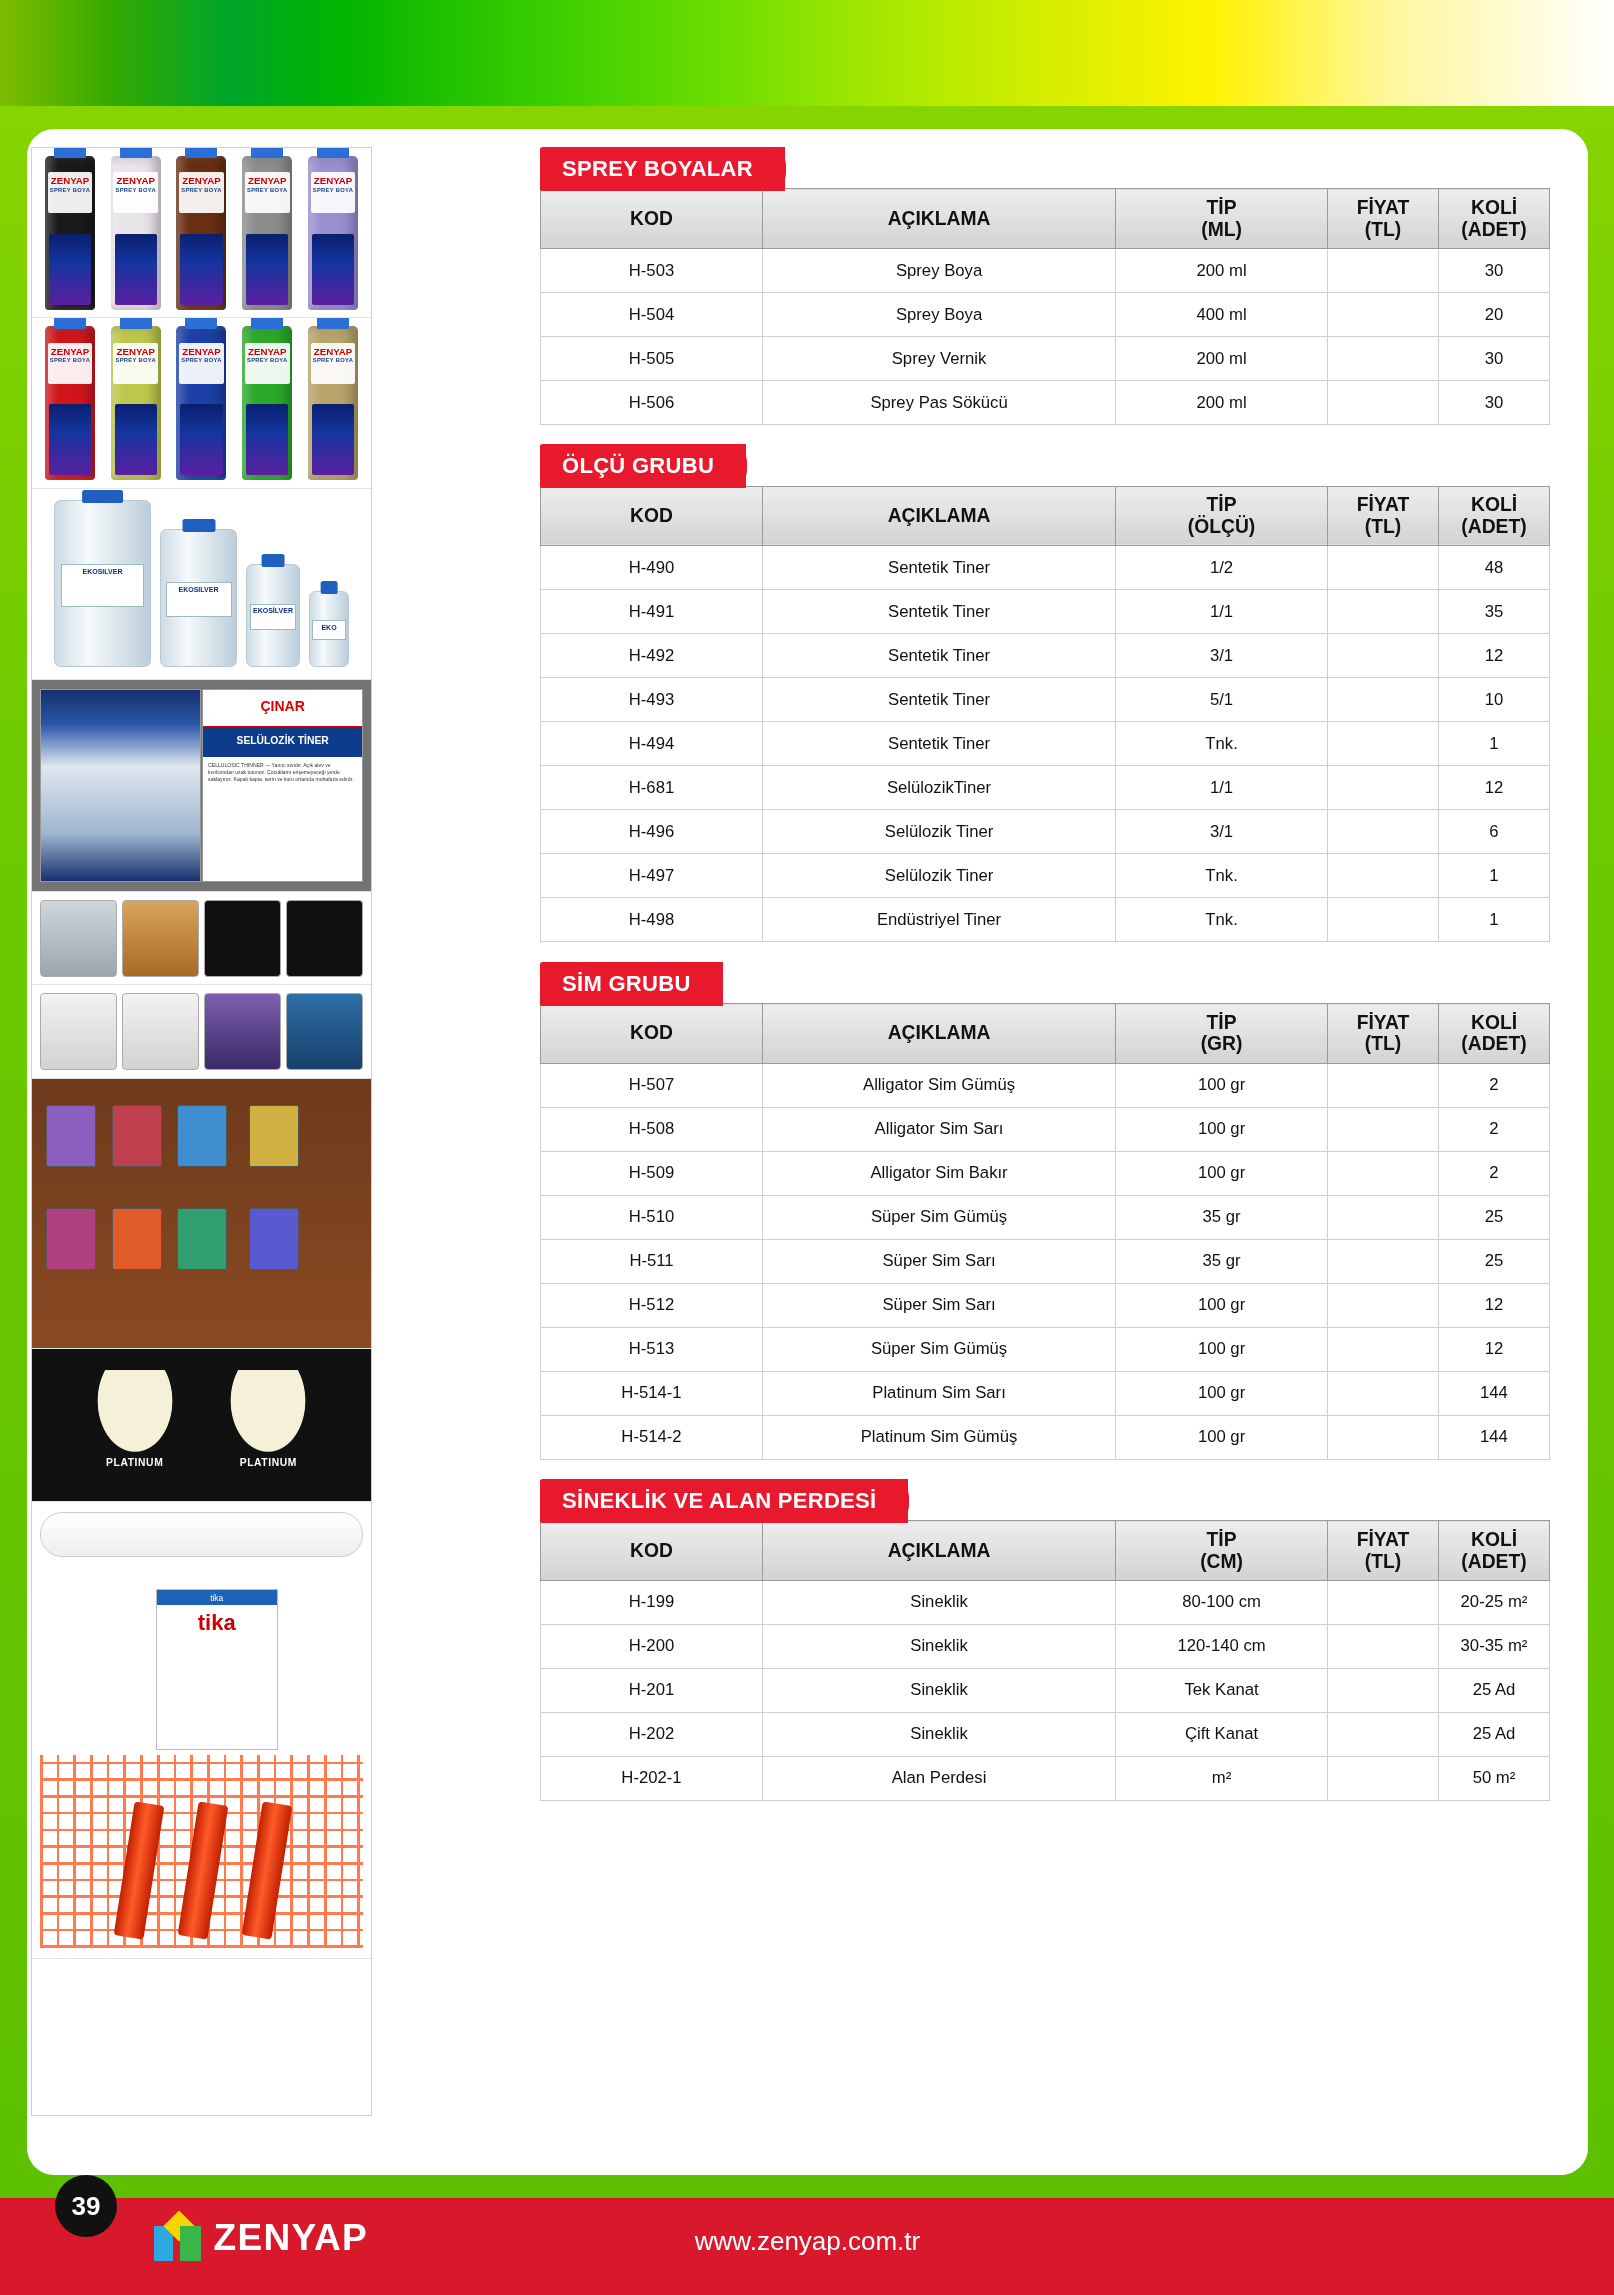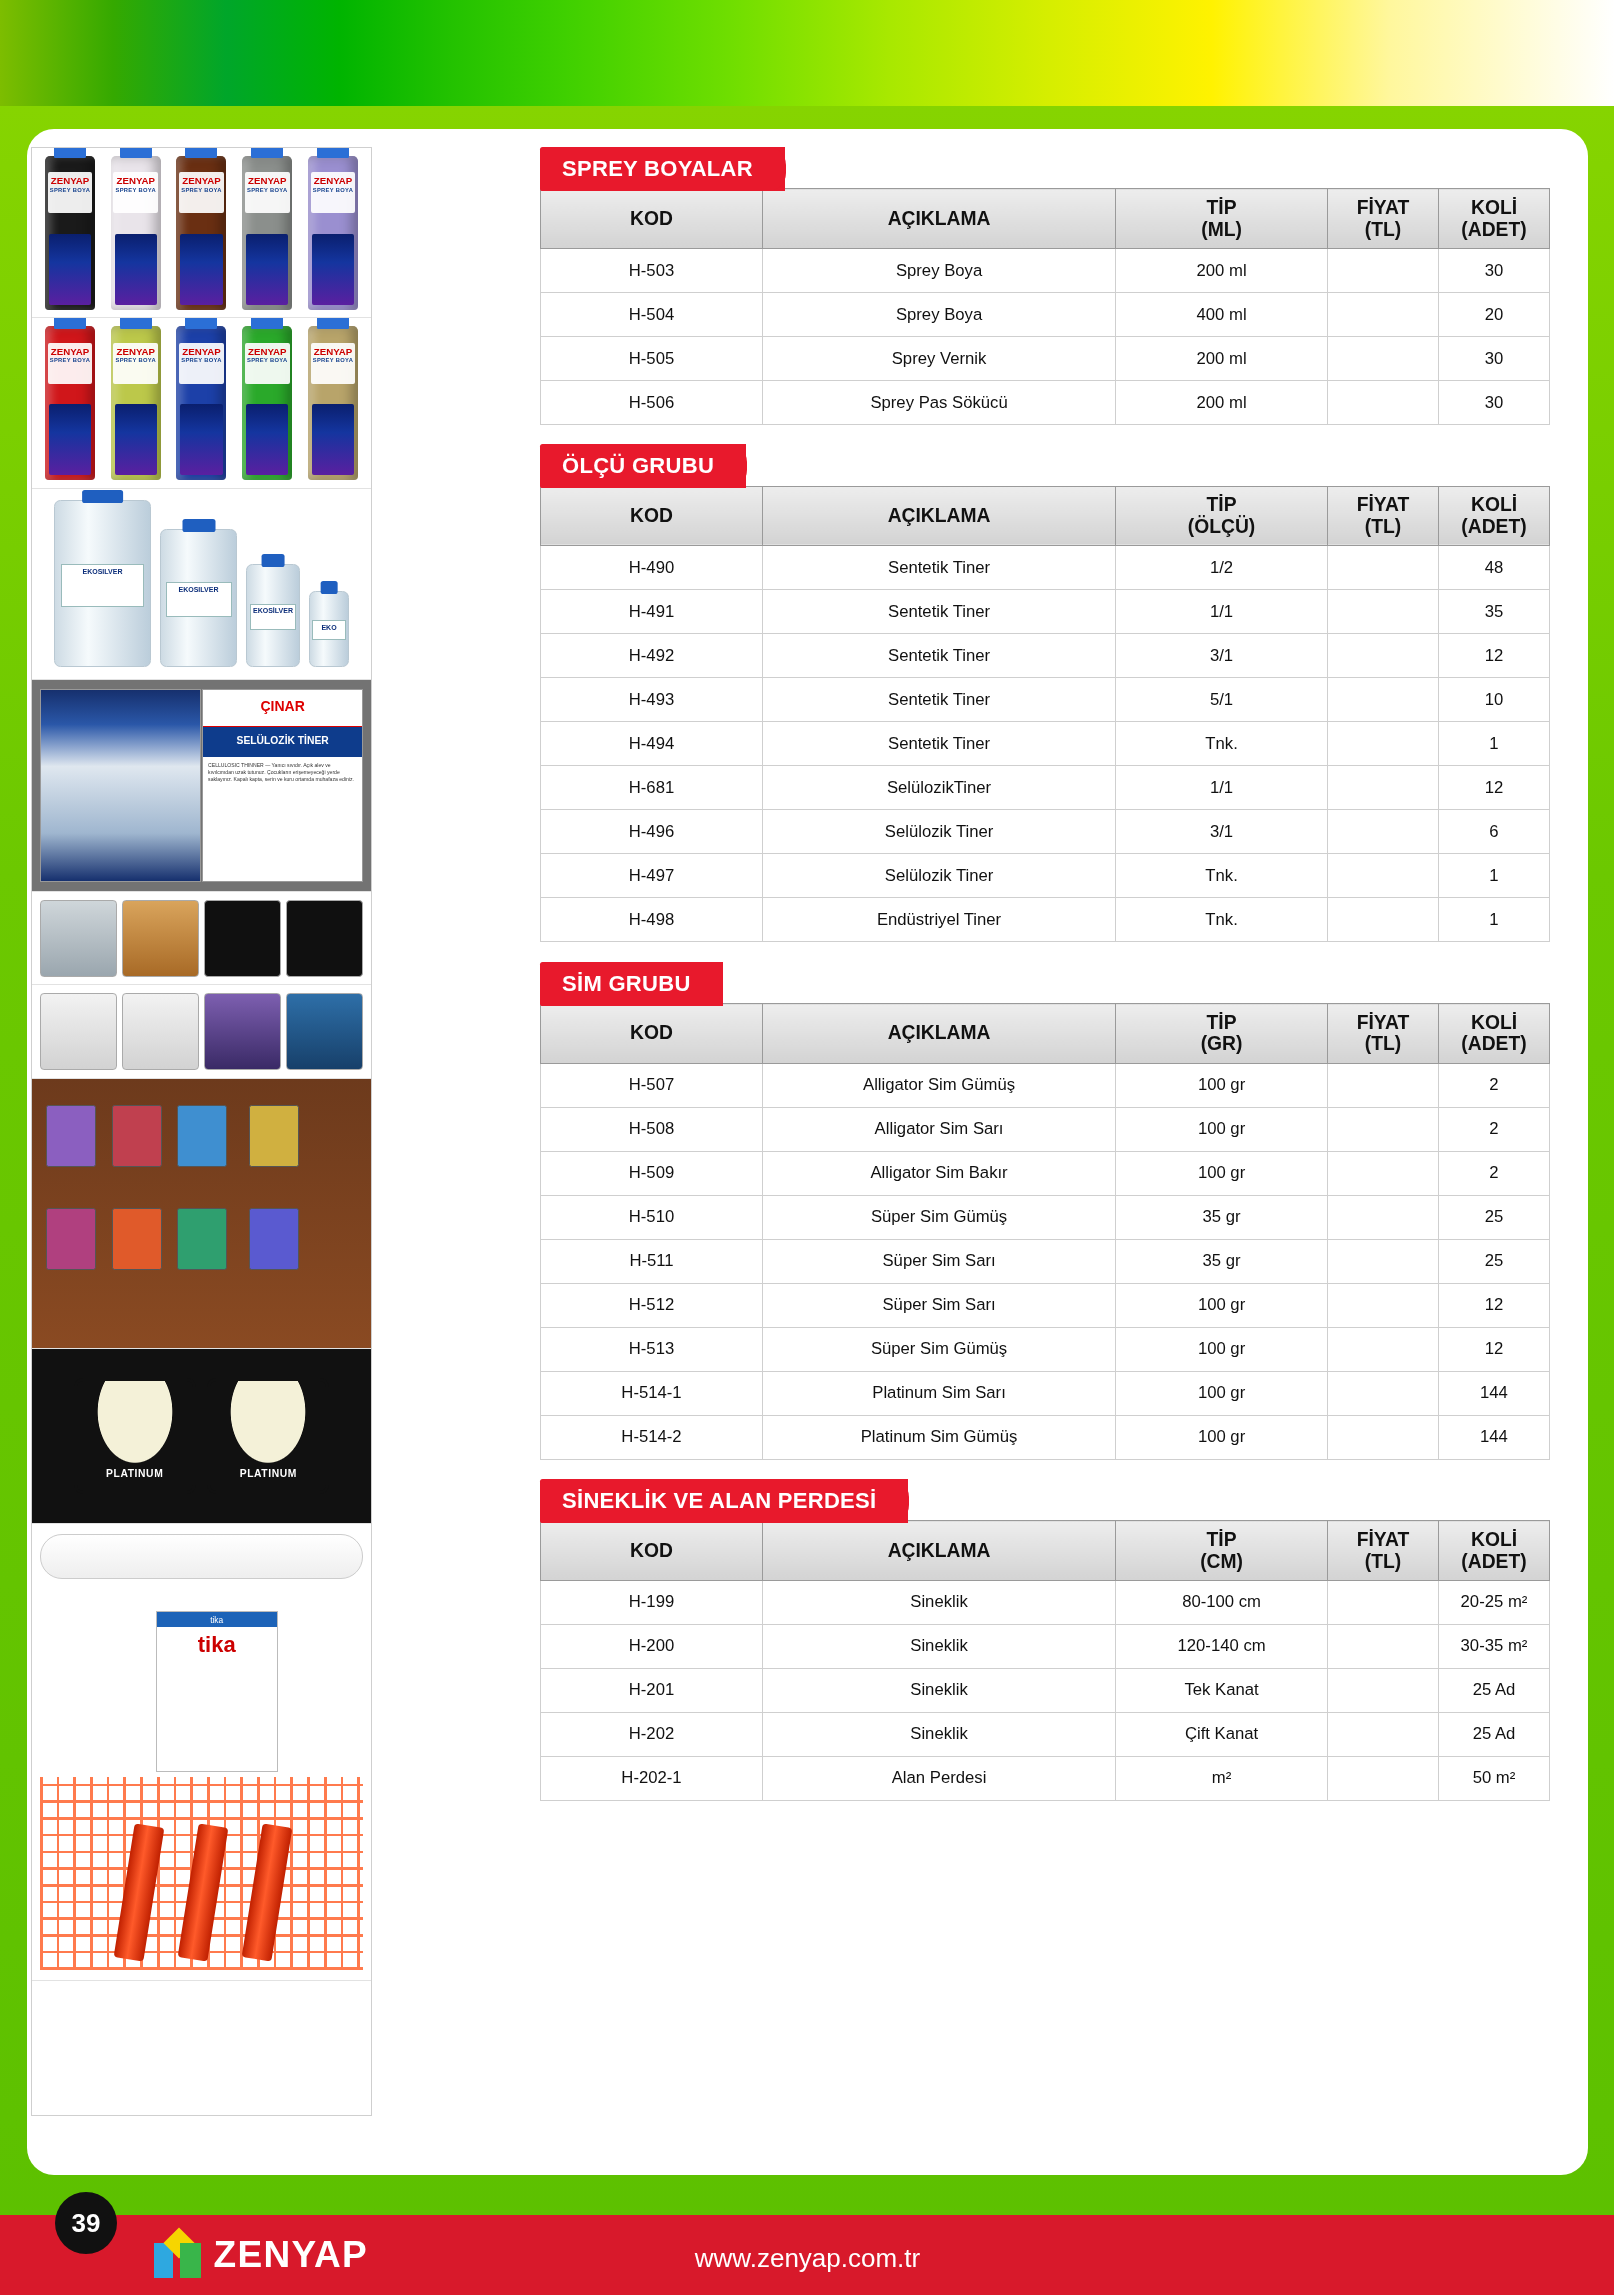--- a/index.html
+++ b/index.html
@@ -77,21 +77,21 @@
                     font-size:14px; text-align:center; padding-top:7.7px;}
   .tin-cinar .blue { height: 30px; background:#0e3c8c; color:#fff; font-size:10.3px; text-align:center; padding-top:7.7px; font-weight:bold;}
   .tin-cinar .txt { font-size:5.1px; color:#333; padding:5.1px; line-height:1.35;}
 
   .jars { display:flex; gap:5.1px; padding:7.7px; align-items:flex-end; background:#fff;}
   .jar { flex:1; height:77px; border-radius:3.9px; border:0.6px solid #aaa;}
 
   .board { height: 270px; background: linear-gradient(180deg,#6d3a1c,#8a4a22); position:relative; }
   .pouch { position:absolute; width:50px; height:62px; border:0.6px solid #555; border-radius:2.6px;}
 
-  .platinum { display:flex; gap:11.6px; justify-content:center; padding:29px; background:#111;}
+  .platinum { display:flex; gap:11.6px; justify-content:center; padding:18px; background:#111;}
   .pot { width:122px; height:116px; border-radius:9px; background: radial-gradient(ellipse at 50% 28%, #f4f1d8 0 45%, #111 46%);
          border:3.9px solid #111; position:relative;}
   .pot span { position:absolute; bottom:11.6px; left:0; right:0; text-align:center; color:#fff; font-size:10.3px; font-weight:bold; letter-spacing:0.6px;}
 
   .misc { padding:10.3px 7.7px; background:#fff; }
   .tika { width:122px; height:161px; border:0.6px solid #bbb; background:#fff; margin-left:116px;margin-top:32px; }
   .tika .t1 { background:#1c63b8; color:#fff; font-size:8.4px; text-align:center; padding:2.6px;}
   .tika .t2 { color:#c00; font-weight:bold; font-size:22px; text-align:center; padding-top:5.1px;}
   .mesh { height:193px; background:
       repeating-linear-gradient(0deg, #ff7a4d 0 2.6px, transparent 2.6px 16.7px),
@@ -129,21 +129,21 @@
     font-size: 16.7px; color: #111; text-align: center; padding: 7.7px 3.9px; height: 44px;
   }
   .col-kod { width: 22%; }
   .col-acik { width: 35%; margin-top: 11px; }
   .col-tip { width: 21%; }
   .col-fiyat { width: 11%; }
   .col-koli { width: 11%; }
 
   
   .footer {
-    position:absolute; left:0; bottom:0; width: 1615px; height: 80px;
+    position:absolute; left:0; bottom:0; width: 1615px; height: 97px;
     background: #d8192b;
   }
   .footer-inner { position:relative; width:100%; height:100%; }
   .pagenum {
     position:absolute; left: 55px; top: -23px; width: 62px; height: 62px; border-radius:50%;
     background:#111; color:#fff; font-size:26px; font-weight:bold;
     display:flex; align-items:center; justify-content:center;
   }
   .brand { position:absolute; left: 154px; top: 16.7px; display:flex; align-items:center; gap:11.6px; }
   .brand-mark { width: 48px; height: 46px; position: relative; }

